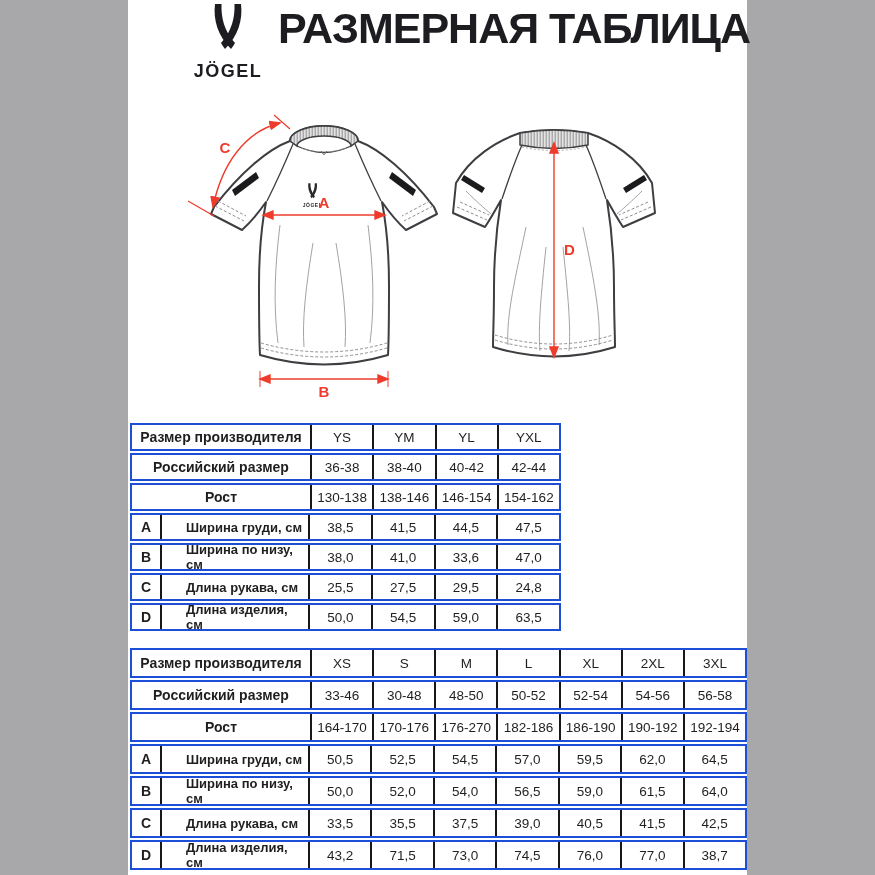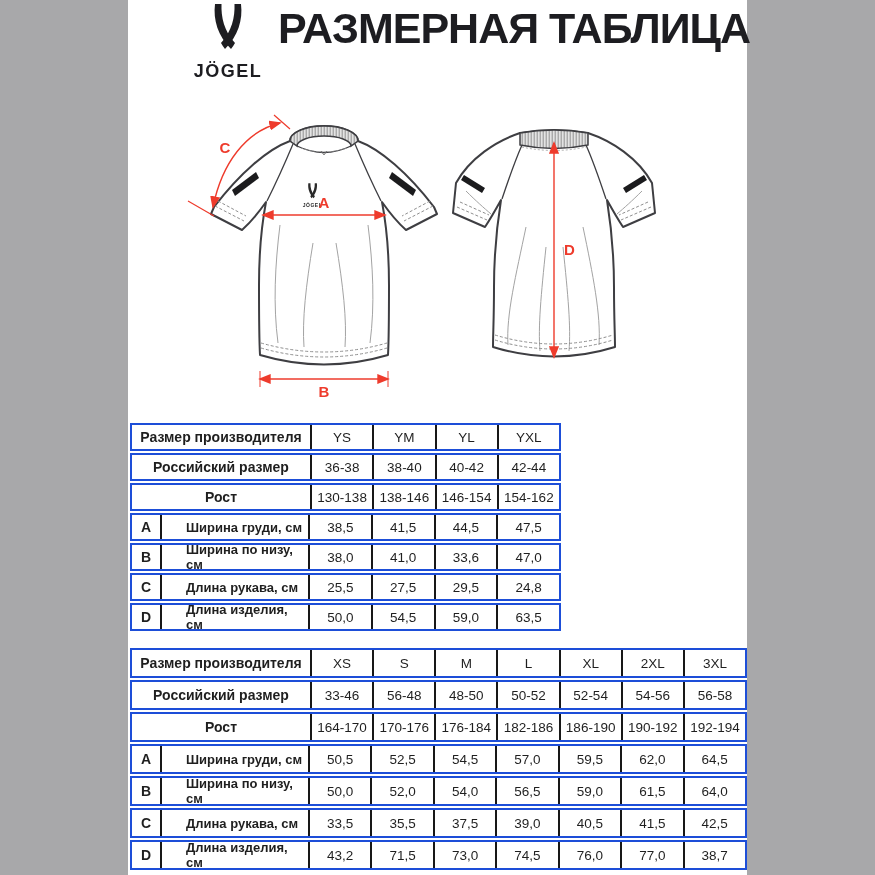--- a/index.html
+++ b/index.html
@@ -178,32 +178,32 @@
           <div class="cell cell-val">S</div>
           <div class="cell cell-val">M</div>
           <div class="cell cell-val">L</div>
           <div class="cell cell-val">XL</div>
           <div class="cell cell-val">2XL</div>
           <div class="cell cell-val">3XL</div>
         </div>
         <div class="trow">
           <div class="cell cell-label">Российский размер</div>
           <div class="cell cell-val">33-46</div>
-          <div class="cell cell-val">56-48</div>
+          <div class="cell cell-val">30-48</div>
           <div class="cell cell-val">48-50</div>
           <div class="cell cell-val">50-52</div>
           <div class="cell cell-val">52-54</div>
           <div class="cell cell-val">54-56</div>
           <div class="cell cell-val">56-58</div>
         </div>
         <div class="trow">
           <div class="cell cell-label">Рост</div>
           <div class="cell cell-val">164-170</div>
           <div class="cell cell-val">170-176</div>
-          <div class="cell cell-val">176-184</div>
+          <div class="cell cell-val">176-270</div>
           <div class="cell cell-val">182-186</div>
           <div class="cell cell-val">186-190</div>
           <div class="cell cell-val">190-192</div>
           <div class="cell cell-val">192-194</div>
         </div>
         <div class="trow">
           <div class="cell cell-letter">A</div>
           <div class="cell cell-desc">Ширина груди, см</div>
           <div class="cell cell-val">50,5</div>
           <div class="cell cell-val">52,5</div>

